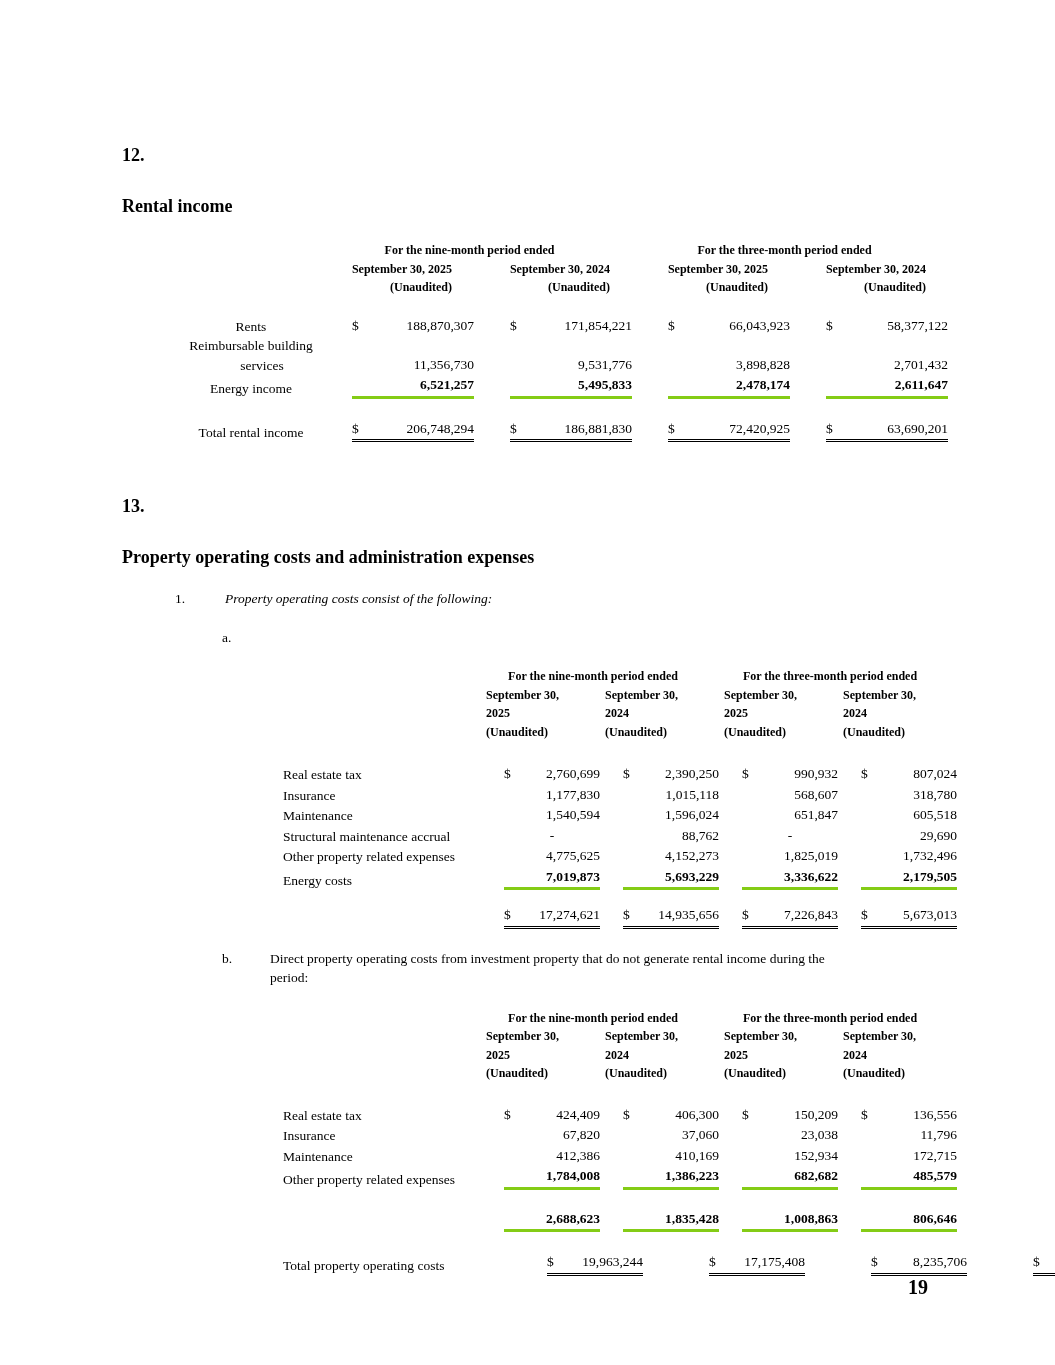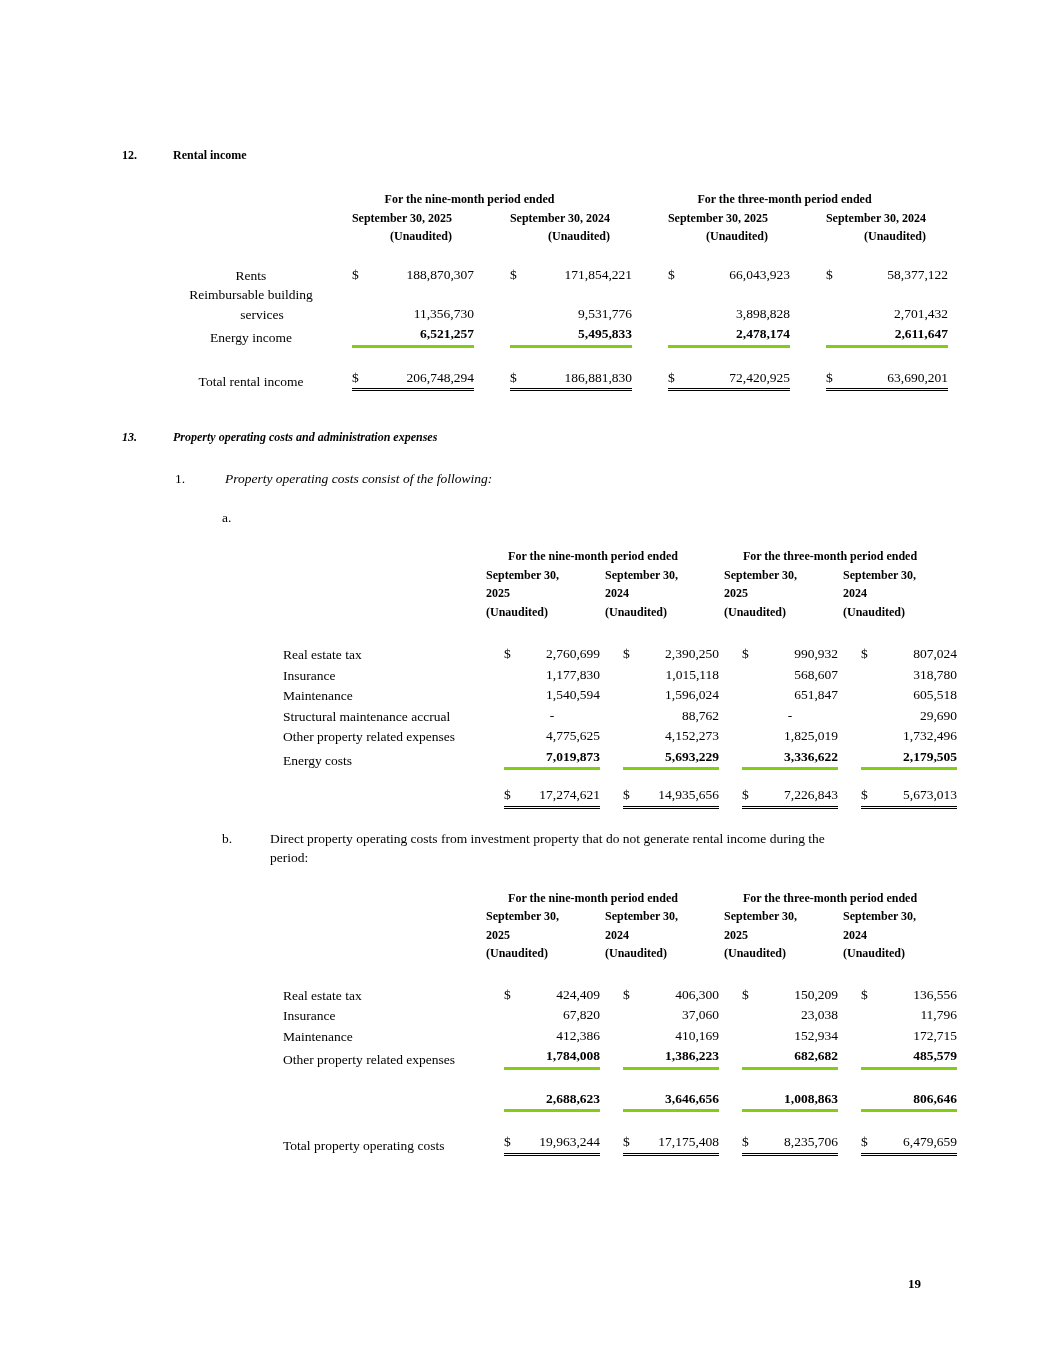--- a/index.html
+++ b/index.html
@@ -7,21 +7,21 @@
   .page{
     position:relative;
     width:1055px;height:1365px;
     background:#ffffff;
     font-family:"Liberation Serif","DejaVu Serif",serif;
     font-size:13.5px;color:#000;
     overflow:hidden;
     margin:0 auto;
   }
   
-  .h1{display:flex;font-weight:bold;font-size:12px;line-height:16px;padding-left:122px;}
+  .h1{display:flex;font-weight:bold;font-size:18px;line-height:16px;padding-left:122px;flex-direction:column;}
   .h1 .num{width:51px;flex:0 0 51px;}
   .sub1{display:flex;line-height:19.5px;padding-left:175px;}
   .sub1 .num{width:50px;flex:0 0 50px;}
   .sub1 .txt{font-style:italic;}
   .sub2{display:flex;line-height:19.5px;padding-left:222px;}
   .sub2 .num{width:48px;flex:0 0 48px;}
   .sub2 .txt{width:590px;}
   
   .t1{margin-left:180px;}
   .t1 .sp{flex:0 0 150px;width:150px;}
@@ -42,37 +42,37 @@
   .ta .cell{flex:0 0 96px;width:96px;display:flex;justify-content:space-between;align-items:flex-end;}
   .ta .cell+.cell{margin-left:23px;}
   
   .hrow{display:flex;font-weight:bold;font-size:12px;line-height:18.5px;}
   .t1 .hrow .hcell+.hcell{margin-left:36px;}
   .row{display:flex;line-height:19.5px;align-items:flex-end;}
   .row .cell{padding-bottom:1px;}
   .rule .cell{border-bottom:3px solid #84cc16;font-weight:bold;}
   .dbl .cell{border-bottom:3px double #000;}
   .cell.dash{justify-content:center;}
-  .pagenum{position:absolute;top:1276px;left:908px;font-weight:bold;font-size:13px;}
+  .pagenum{position:absolute;top:1276px;left:908px;font-weight:bold;font-size:20px;}
   
   .mt-sec12{padding-top:147px;}
   .mt-t1head{margin-top:27px;}
   .mt-t1rows{margin-top:19px;text-align:center;}
   .mt-total1{margin-top:20px;}
-  .mt-h13{margin-top:38px;font-style:italic;}
+  .mt-h13{margin-top:56px;}
   .mt-item1{margin-top:24px;}
   .mt-itema{margin-top:19px;}
   .mt-tablea{margin-top:20px;}
   .mt-tarows{margin-top:23px;}
   .mt-totala{margin-top:15px;}
   .mt-itemb{margin-top:20px;}
   .mt-tableb{margin-top:21px;}
   .mt-tbrows{margin-top:22px;}
   .mt-subtb{margin-top:19px;}
-  .mt-totalb{margin-top:20px;}
+  .mt-totalb{margin-top:20px;gap:43px;}
 </style>
 </head>
 <body>
 
 <div class="page">
 
   <div class="h1 mt-sec12">
     <span class="num">12.</span>
     <span>Rental income</span>
   </div>
@@ -466,21 +466,21 @@
           </div>
       </div>
       <div class="row rule mt-subtb">
         <div class="lbl"></div>
         <div class="cell">
             <span></span>
             <span>2,688,623</span>
           </div>
         <div class="cell">
             <span></span>
-            <span>3,646,656</span>
+            <span>1,835,428</span>
           </div>
         <div class="cell">
             <span></span>
             <span>1,008,863</span>
           </div>
         <div class="cell">
             <span></span>
             <span>806,646</span>
           </div>
       </div>

